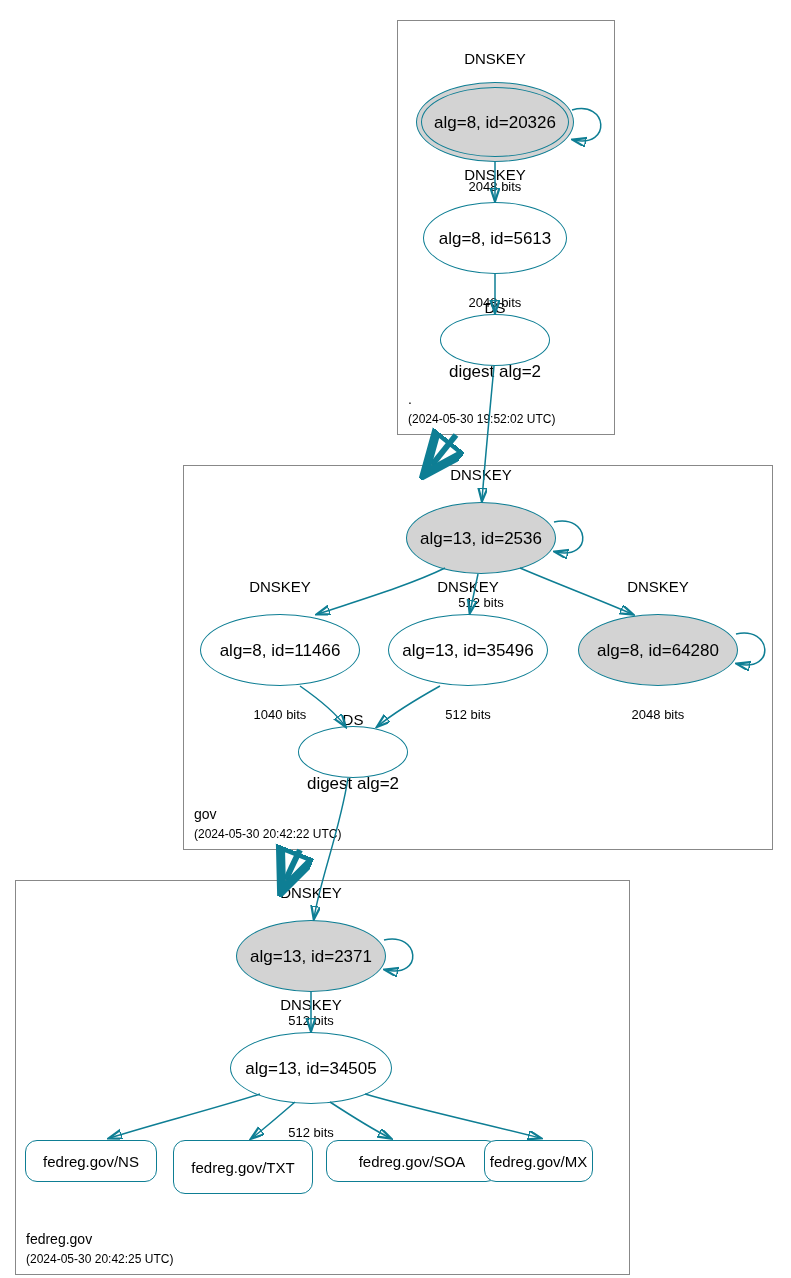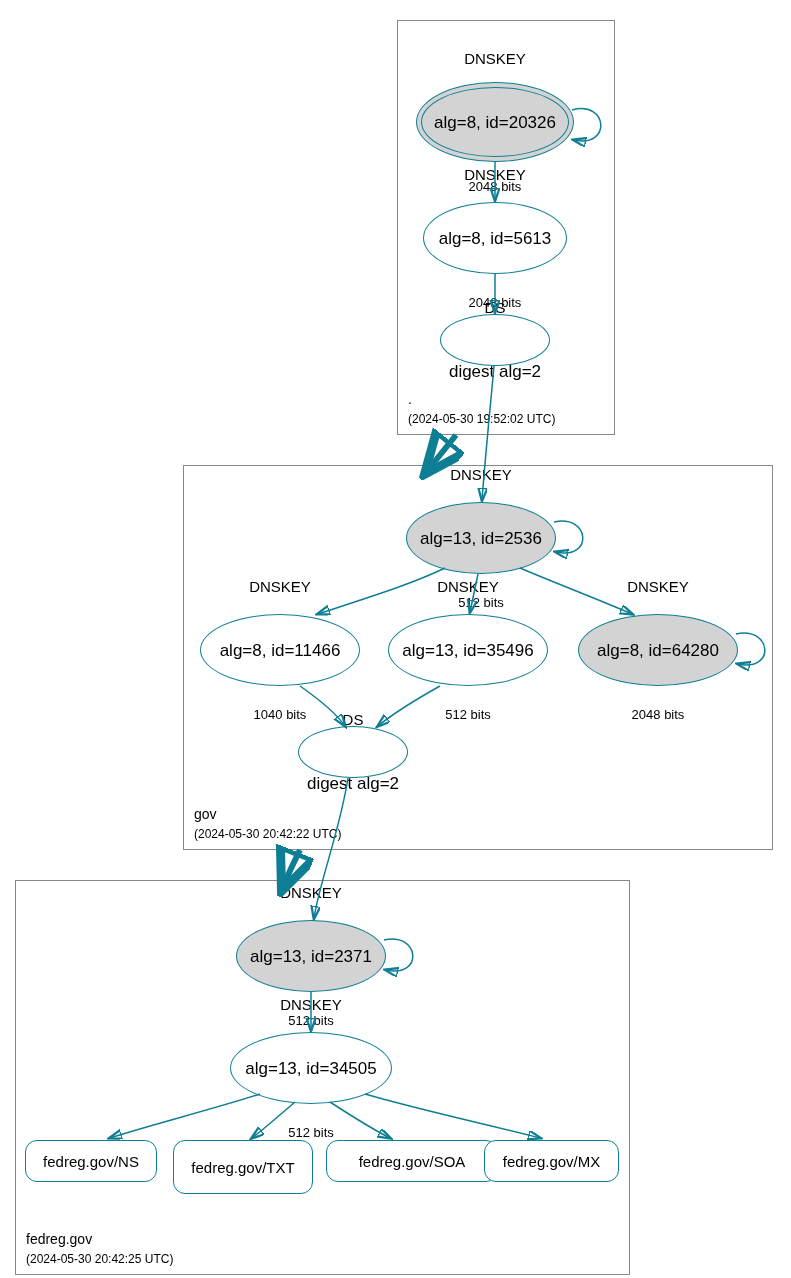--- a/index.html
+++ b/index.html
@@ -159,21 +159,21 @@
 
 <div class="node rect" style="left:25px; top:1140px; width:132px; height:42px;">
   <span class="l1">fedreg.gov/NS</span>
 </div>
 <div class="node rect" style="left:173px; top:1140px; width:140px; height:54px;">
   <span class="l1">fedreg.gov/TXT</span>
 </div>
 <div class="node rect" style="left:326px; top:1140px; width:172px; height:42px;align-items:center;">
   <span class="l1">fedreg.gov/SOA</span>
 </div>
-<div class="node rect" style="left:484px; top:1140px; width:135px; height:42px;align-items:center;">
+<div class="node rect" style="left:484px; top:1140px; width:109px; height:42px;align-items:center;">
   <span class="l1">fedreg.gov/MX</span>
 </div>
 
 <svg class="edges">
   <defs>
     <marker id="ah" markerWidth="10" markerHeight="10" refX="8" refY="3" orient="auto">
       <path d="M0,0 L9,3 L0,6 Z" fill="#0e7e94"></path>
     </marker>
     <marker id="ahbig" markerWidth="8" markerHeight="8" refX="5" refY="3" orient="auto">
       <path d="M0,0 L7,3 L0,6 Z" fill="#0e7e94"></path>

